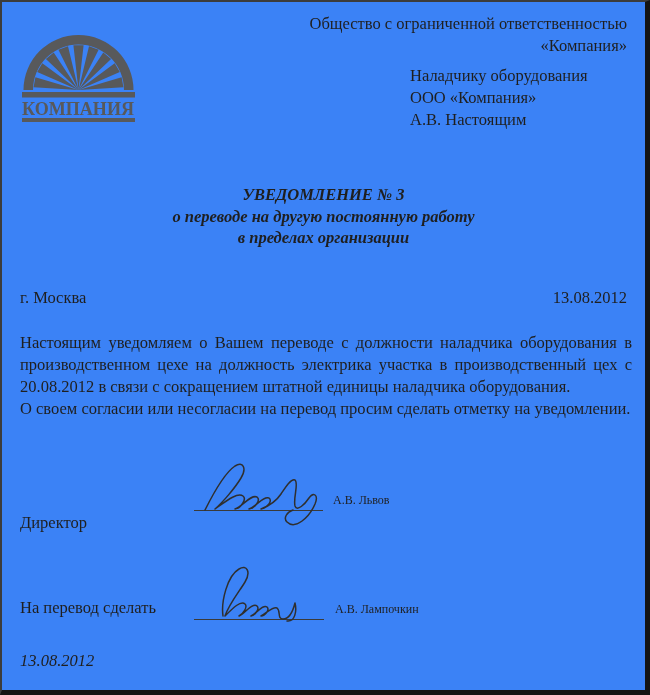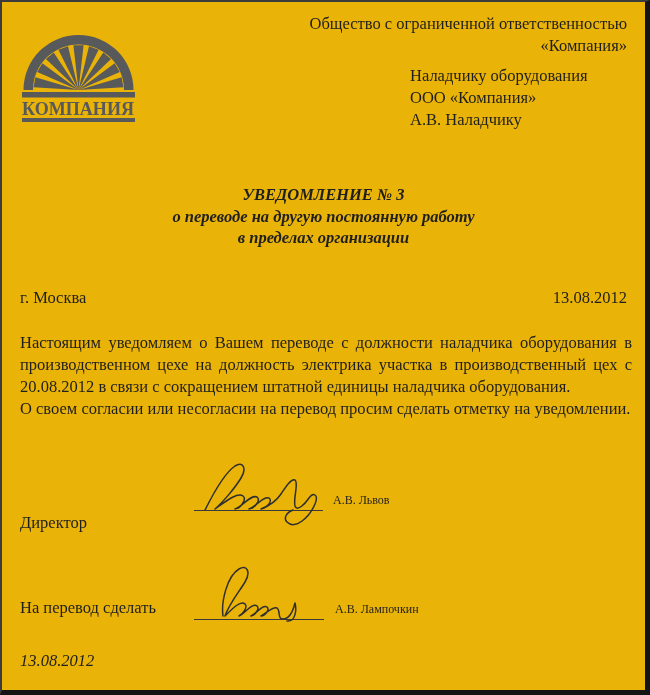--- a/index.html
+++ b/index.html
@@ -1,21 +1,21 @@
 <!DOCTYPE html>
 <html><head>
 <meta charset="utf-8">
 <style>
   * { box-sizing: border-box; }
   html, body { margin: 0; padding: 0; background: #ffffff; }
   .page {
     position: relative;
     width: 650px;
     height: 695px;
-    background: #eab308;
+    background: #3b82f6;
     border-top: 2px solid #3c3c3c;
     border-left: 2px solid #3c3c3c;
     border-right: 5px solid #141414;
     border-bottom: 5px solid #141414;
     font-family: "Liberation Serif", serif;
     color: #1f1f1f;
     overflow: hidden;
   }
   .org-header {
     position: absolute;
@@ -113,21 +113,21 @@
         M56.5,60 L13.4,47.2 L11.6,57.3 Z"></path>
     </g>
     <rect class="logo-fill" x="0" y="62" width="113" height="5.5"></rect>
     <text x="0" y="84.5" font-family="Liberation Serif, serif" font-weight="bold" font-size="18" class="logo-fill" textLength="112" lengthAdjust="spacingAndGlyphs">КОМПАНИЯ</text>
     <rect class="logo-fill" x="0" y="88" width="113" height="4"></rect>
   </svg>
 
   <div class="addressee">
     <div>Наладчику оборудования</div>
     <div>ООО «Компания»</div>
-    <div>А.В. Наладчику</div>
+    <div>А.В. Настоящим</div>
   </div>
 
   <div class="doc-title">
     <div>УВЕДОМЛЕНИЕ № 3</div>
     <div>о переводе на другую постоянную работу</div>
     <div>в пределах организации</div>
   </div>
 
   <div class="place-date">
     <span>г. Москва</span>

